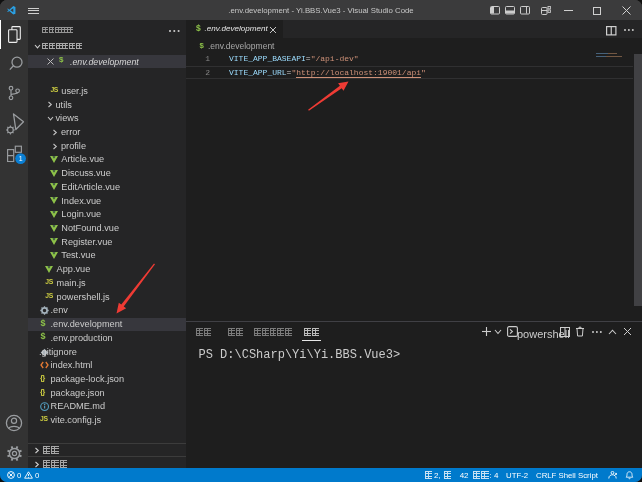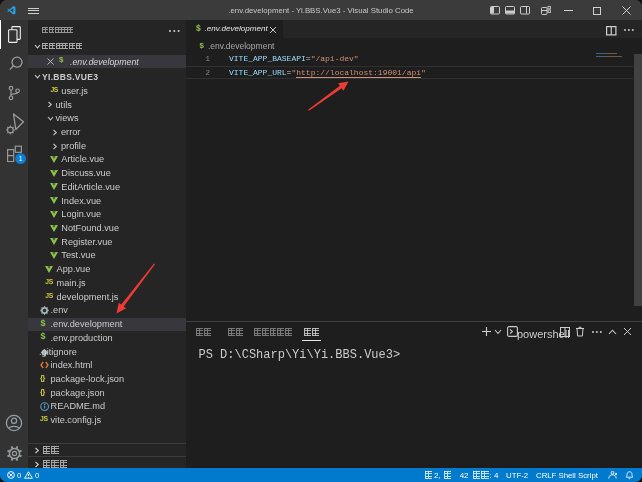--- a/index.html
+++ b/index.html
@@ -179,26 +179,20 @@
 
     <div class="row sel" style="top:34.5px">
       <svg class="abs" style="left:18.5px;top:3.5px" width="7" height="7">
         <line x1="0.5" y1="0.5" x2="6.5" y2="6.5" stroke="#bbbbbb" stroke-width="1"></line>
         <line x1="6.5" y1="0.5" x2="0.5" y2="6.5" stroke="#bbbbbb" stroke-width="1"></line>
       </svg>
       <b class="ficon" style="left:31px;color:#8dc149;font-size:8px">$</b>
       <span class="lbl" style="left:42px;top:2px;font-style:italic;color:#d7d7d7;font-size:8.8px">.env.development</span>
     </div>
 
-    <div class="abs" style="left:5px;top:50px;width:158px;height:13.7px;font-weight:bold">
-      <svg class="chev" style="left:0.5px">
-          <polyline points="1,2 3.5,4.8 6,2" fill="none" stroke="#cccccc" stroke-width="1.1"></polyline>
-        </svg>
-      <span class="abs" style="left:9px;top:1.6px;color:#cccccc;font-size:8.5px;letter-spacing:0.3px">YI.BBS.VUE3</span>
-    </div>
 
     <div id="tree">
         <div class="row" style="top:64.3px">
           <b class="ficon" style="left:22.4px;top:1.5px;color:#cbcb41;font-size:6.8px;letter-spacing:-0.3px">JS</b>
           <span class="lbl" style="left:33.3px">user.js</span>
         </div>
         <div class="row" style="top:78.0px">
           <svg class="chev" style="left:18.7px">
             <polyline points="1.5,1 4.3,3.5 1.5,6" fill="none" stroke="#c0c0c0" stroke-width="1.1"></polyline>
           </svg>
@@ -284,21 +278,21 @@
             <path d="M2.6,0 L4,2.4 L5.4,0 Z" fill="#47684a"></path>
           </svg>
           <span class="lbl" style="left:28.6px">App.vue</span>
         </div>
         <div class="row" style="top:256.4px">
           <b class="ficon" style="left:17.3px;top:1.5px;color:#cbcb41;font-size:6.8px;letter-spacing:-0.3px">JS</b>
           <span class="lbl" style="left:28.6px">main.js</span>
         </div>
         <div class="row" style="top:270.1px">
           <b class="ficon" style="left:17.3px;top:1.5px;color:#cbcb41;font-size:6.8px;letter-spacing:-0.3px">JS</b>
-          <span class="lbl" style="left:28.6px">development.js</span>
+          <span class="lbl" style="left:28.6px">powershell.js</span>
         </div>
         <div class="row" style="top:283.8px">
           <svg class="abs" style="left:11.5px;top:2.2px" width="9" height="9" viewBox="0 0 18 18">
             <circle cx="9" cy="9" r="5.2" fill="none" stroke="#a3b1bb" stroke-width="3.4"></circle>
             <g stroke="#a3b1bb" stroke-width="2.6">
               <line x1="9" y1="0.6" x2="9" y2="3.6"></line>
               <line x1="9" y1="14.4" x2="9" y2="17.4"></line>
               <line x1="0.6" y1="9" x2="3.6" y2="9"></line>
               <line x1="14.4" y1="9" x2="17.4" y2="9"></line>
               <line x1="3.1" y1="3.1" x2="5.2" y2="5.2"></line>

